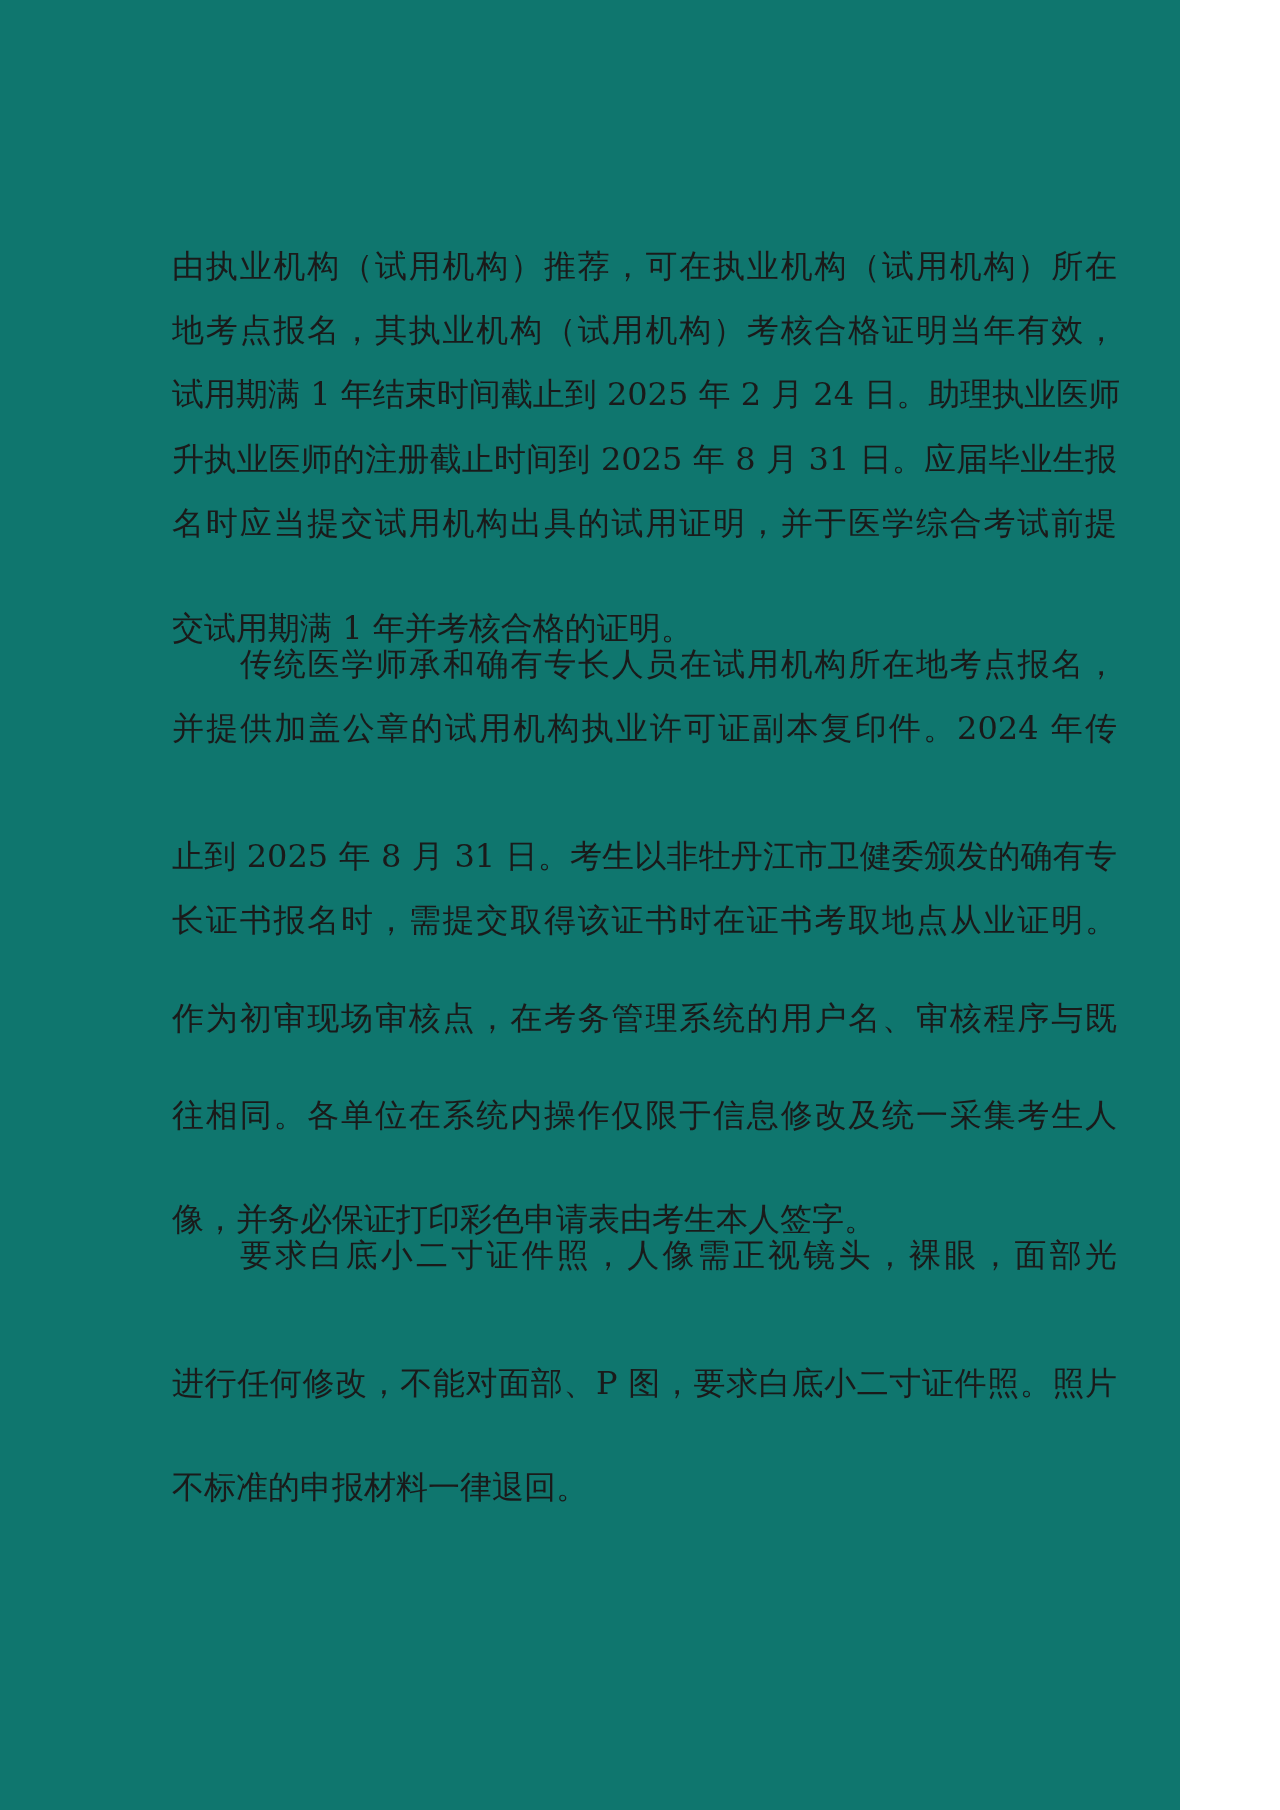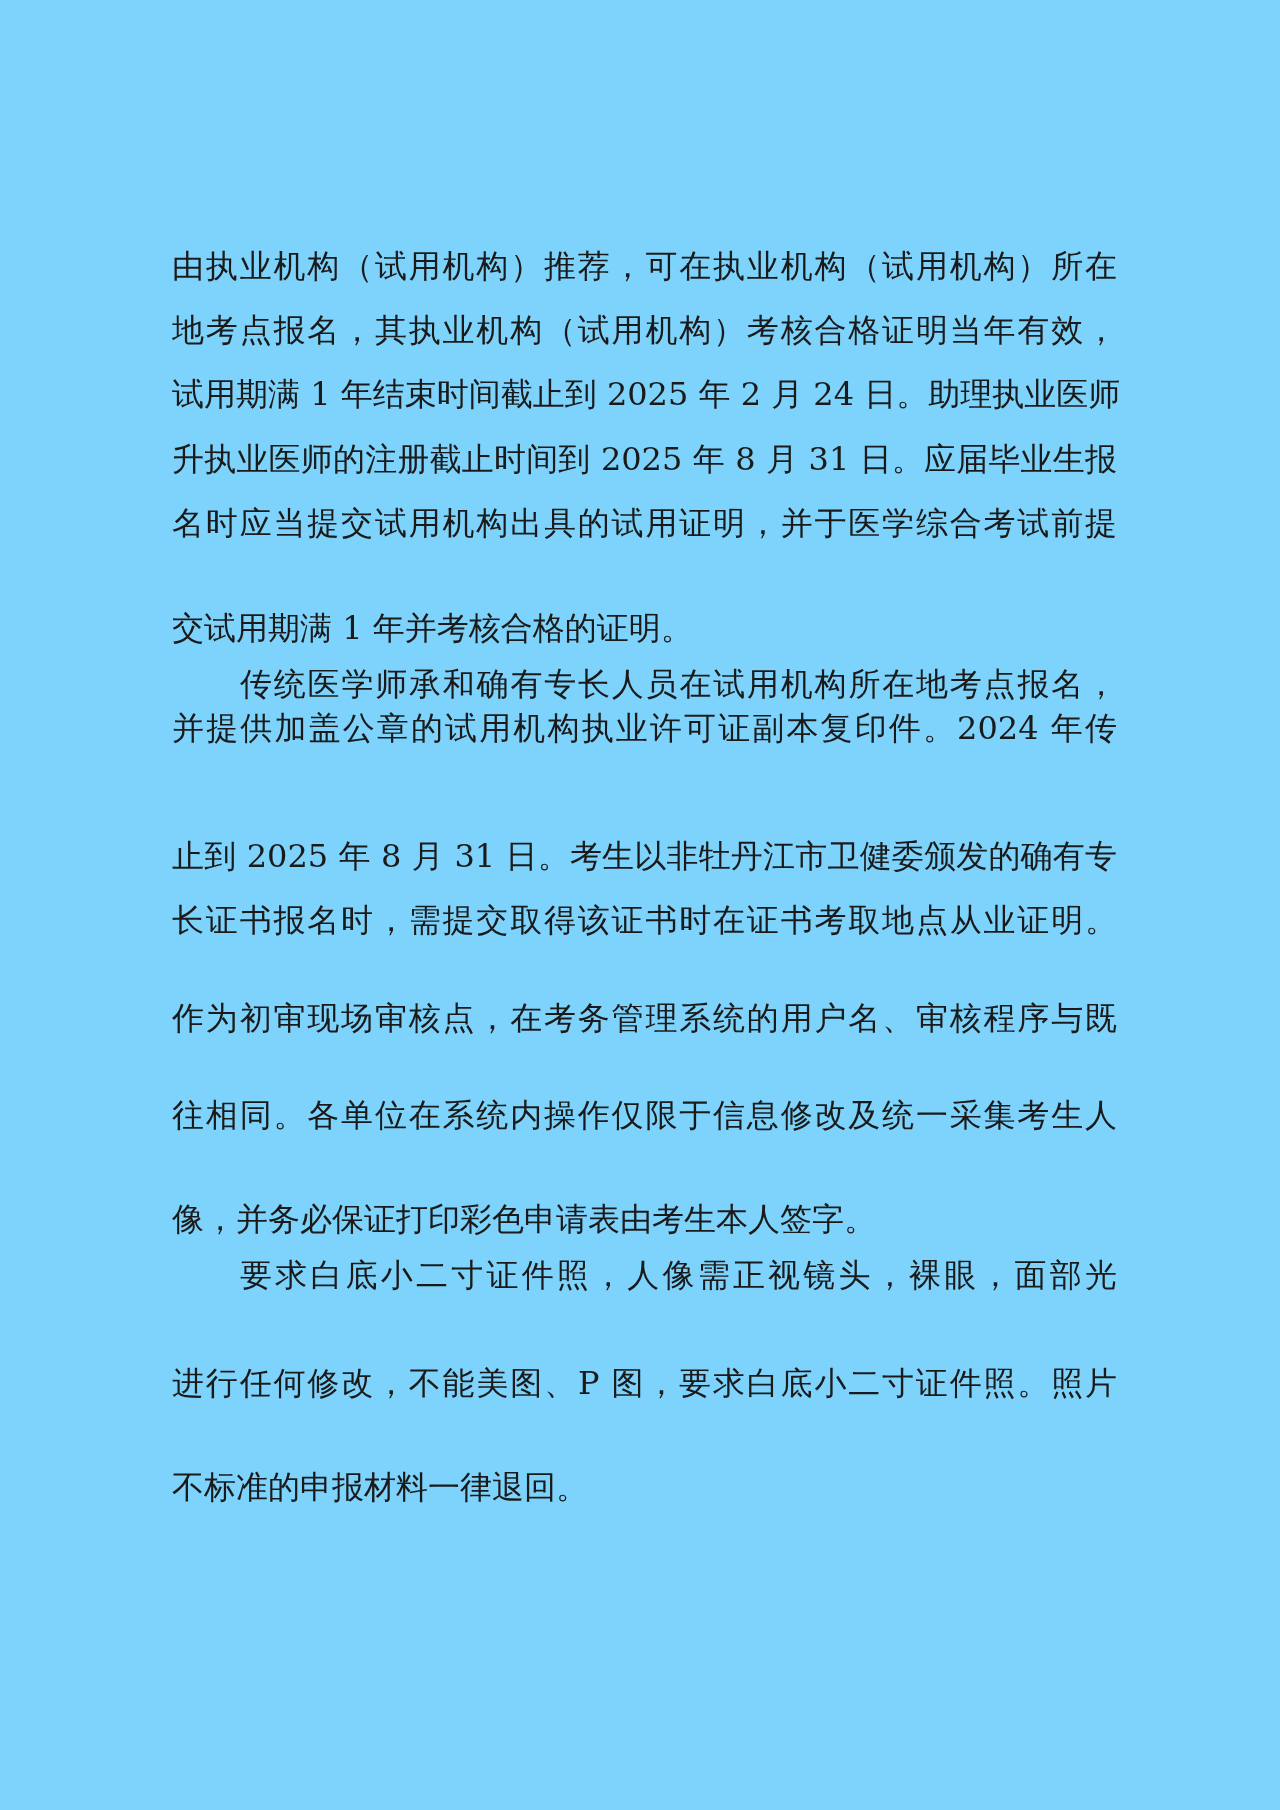--- a/index.html
+++ b/index.html
@@ -1,35 +1,35 @@
 <!DOCTYPE html>
 <html><head>
 <meta charset="utf-8">
 <style>
   html, body { margin: 0; padding: 0; background: #ffffff; }
   body { width: 1280px; height: 1810px; position: relative; overflow: hidden; }
   .page {
-    position: absolute; left: 0; top: 0; width: 1280px; height: 1810px; background: #7dd3fc;
+    position: absolute; left: 0; top: 0; width: 1180px; height: 1810px; background: #0f766e;
   }
   .line {
     position: absolute;
     left: 172px;
     width: 945px;
     height: 44px;
     font-family: "DejaVu Serif", "Liberation Serif", serif;
     font-size: 32px;
     line-height: 44px;
     color: #1a1a1a;
     white-space: nowrap;
     text-align: justify;
     text-align-last: justify;
     letter-spacing: 0px;
   }
   .line.last { text-align-last: left; margin-top: 40px; }
-  .line.indent { left: 240px; width: 877px; margin-top: 20px; }
+  .line.indent { left: 240px; width: 877px; }
 </style>
 </head>
 <body>
 
 <div class="page">
 
   <div class="line" style="top:244px">由执业机构（试用机构）推荐，可在执业机构（试用机构）所在</div>
   <div class="line" style="top:308px">地考点报名，其执业机构（试用机构）考核合格证明当年有效，</div>
   <div class="line" style="top:372px">试用期满 1 年结束时间截止到 2025 年 2 月 24 日。助理执业医师</div>
   <div class="line" style="top:437px">升执业医师的注册截止时间到 2025 年 8 月 31 日。应届毕业生报</div>
@@ -39,15 +39,15 @@
   <div class="line indent" style="top:642px">传统医学师承和确有专长人员在试用机构所在地考点报名，</div>
   <div class="line" style="top:706px">并提供加盖公章的试用机构执业许可证副本复印件。2024 年传</div>
   <div class="line" style="top:834px">止到 2025 年 8 月 31 日。考生以非牡丹江市卫健委颁发的确有专</div>
   <div class="line" style="top:898px">长证书报名时，需提交取得该证书时在证书考取地点从业证明。</div>
 
   <div class="line" style="top:996px">作为初审现场审核点，在考务管理系统的用户名、审核程序与既</div>
   <div class="line" style="top:1093px">往相同。各单位在系统内操作仅限于信息修改及统一采集考生人</div>
   <div class="line last" style="top:1157px">像，并务必保证打印彩色申请表由考生本人签字。</div>
 
   <div class="line indent" style="top:1233px">要求白底小二寸证件照，人像需正视镜头，裸眼，面部光</div>
-  <div class="line" style="top:1361px">进行任何修改，不能美图、P 图，要求白底小二寸证件照。照片</div>
+  <div class="line" style="top:1361px">进行任何修改，不能对面部、P 图，要求白底小二寸证件照。照片</div>
   <div class="line last" style="top:1425px">不标准的申报材料一律退回。</div>
 </div>
 
 </body></html>

